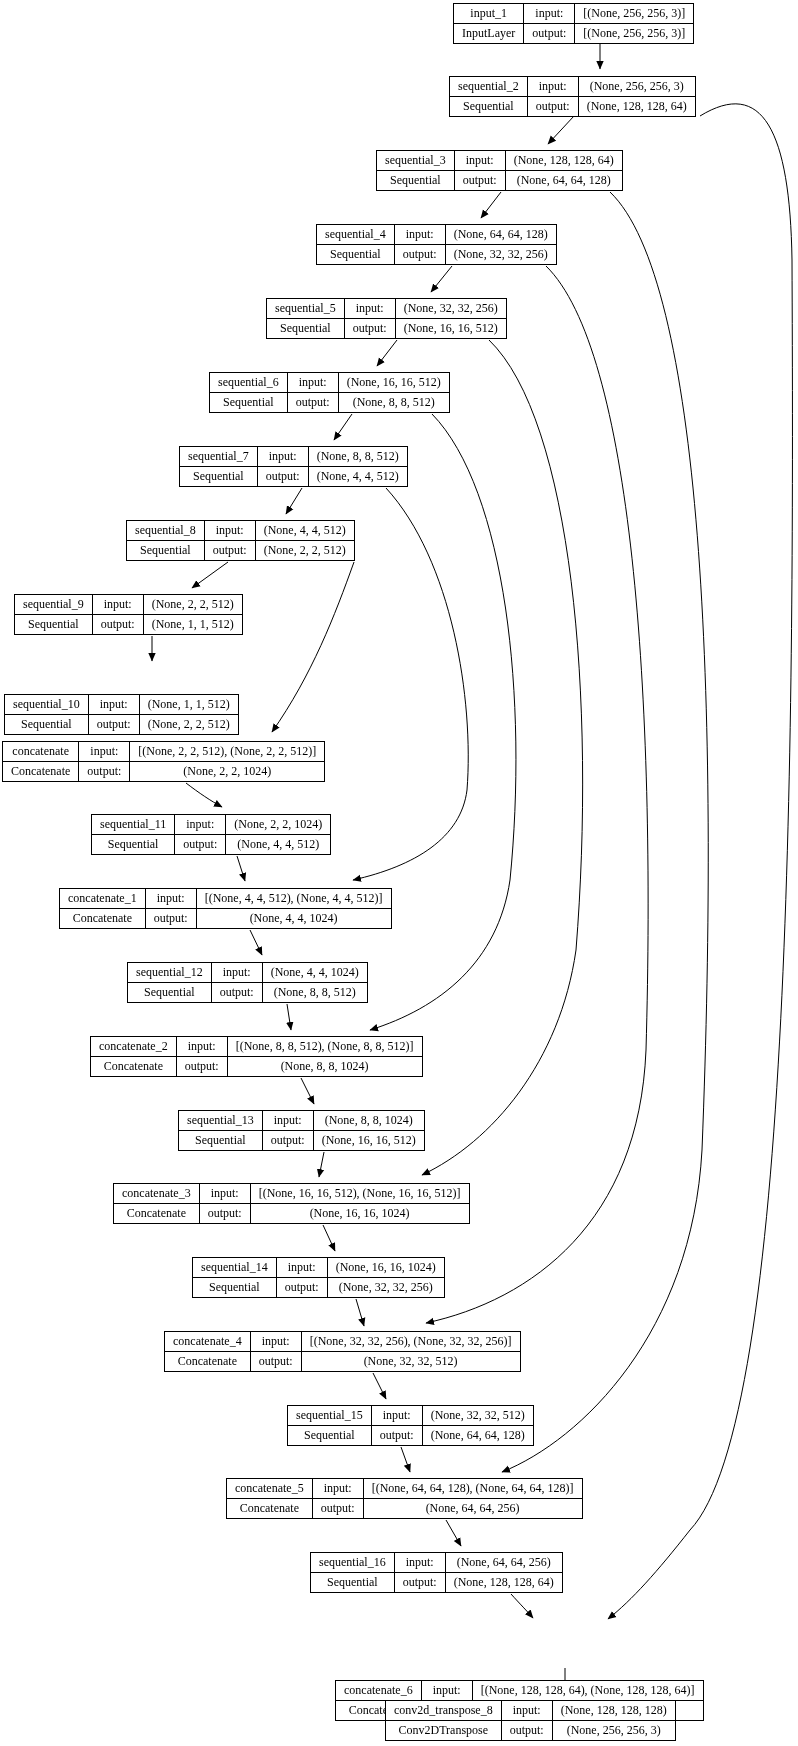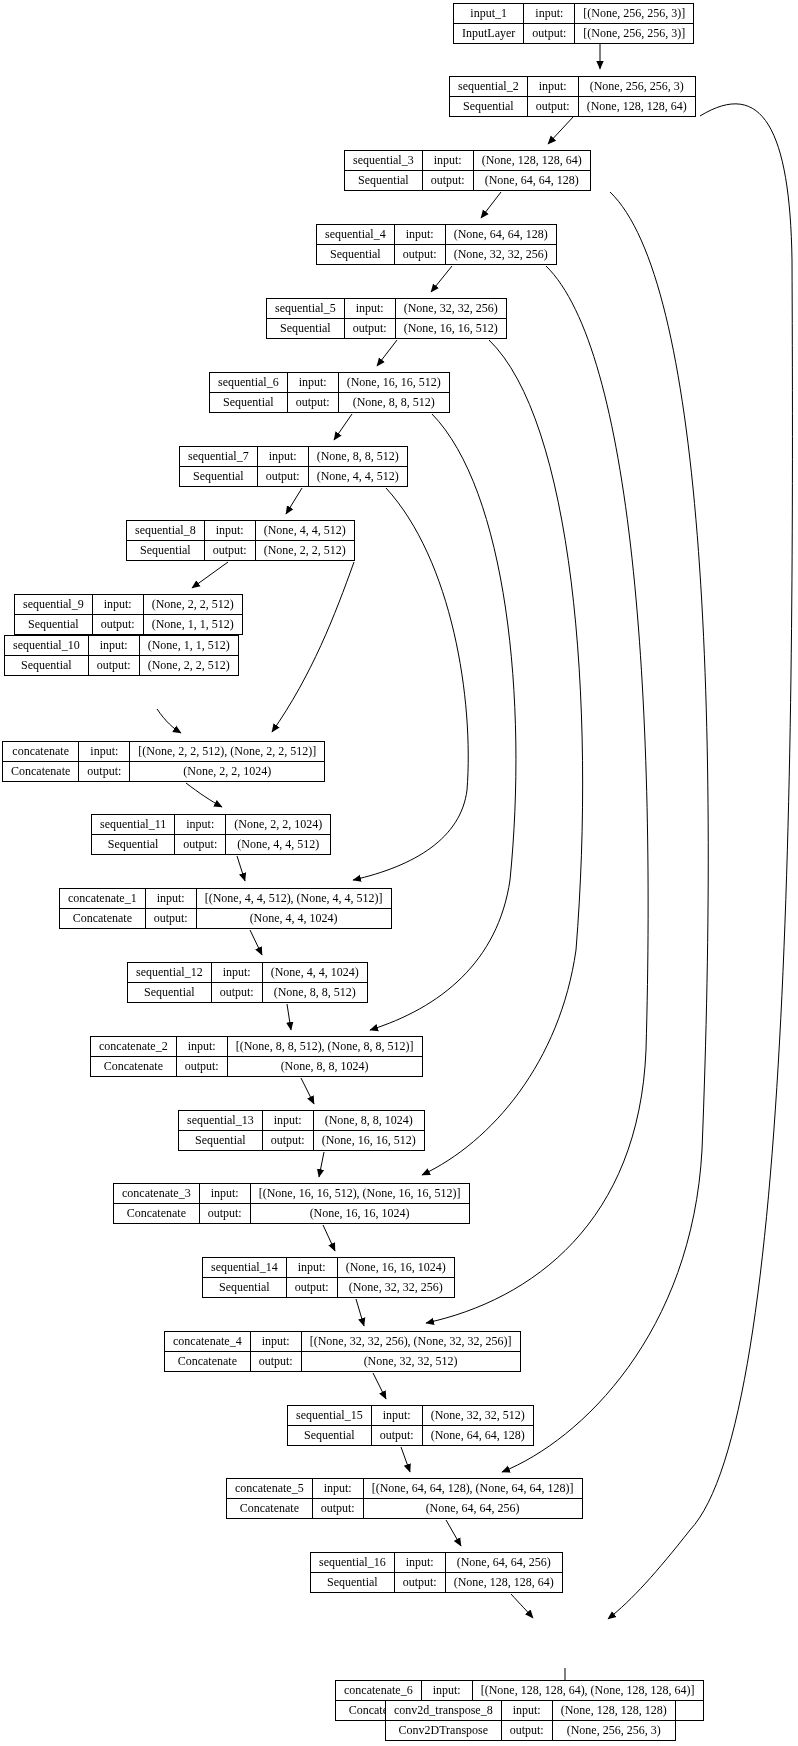--- a/index.html
+++ b/index.html
@@ -89,21 +89,21 @@
           <td>input:</td>
           <td>(None, 256, 256, 3)</td>
         </tr>
         <tr>
           <td>Sequential</td>
           <td>output:</td>
           <td>(None, 128, 128, 64)</td>
         </tr>
       </tbody>
     </table>
-    <table class="node" style="left: 344px; top: 150px;">
+    <table class="node" style="left: 376px; top: 150px;">
       <tbody>
         <tr>
           <td>sequential_3</td>
           <td>input:</td>
           <td>(None, 128, 128, 64)</td>
         </tr>
         <tr>
           <td>Sequential</td>
           <td>output:</td>
           <td>(None, 64, 64, 128)</td>
@@ -187,21 +187,21 @@
           <td>input:</td>
           <td>(None, 2, 2, 512)</td>
         </tr>
         <tr>
           <td>Sequential</td>
           <td>output:</td>
           <td>(None, 1, 1, 512)</td>
         </tr>
       </tbody>
     </table>
-    <table class="node" style="left: 4px; top: 635px;">
+    <table class="node" style="left: 4px; top: 694px;">
       <tbody>
         <tr>
           <td>sequential_10</td>
           <td>input:</td>
           <td>(None, 1, 1, 512)</td>
         </tr>
         <tr>
           <td>Sequential</td>
           <td>output:</td>
           <td>(None, 2, 2, 512)</td>
@@ -299,21 +299,21 @@
           <td>input:</td>
           <td>[(None, 16, 16, 512), (None, 16, 16, 512)]</td>
         </tr>
         <tr>
           <td>Concatenate</td>
           <td>output:</td>
           <td>(None, 16, 16, 1024)</td>
         </tr>
       </tbody>
     </table>
-    <table class="node" style="left: 202px; top: 1257px;">
+    <table class="node" style="left: 192px; top: 1257px;">
       <tbody>
         <tr>
           <td>sequential_14</td>
           <td>input:</td>
           <td>(None, 16, 16, 1024)</td>
         </tr>
         <tr>
           <td>Sequential</td>
           <td>output:</td>
           <td>(None, 32, 32, 256)</td>

